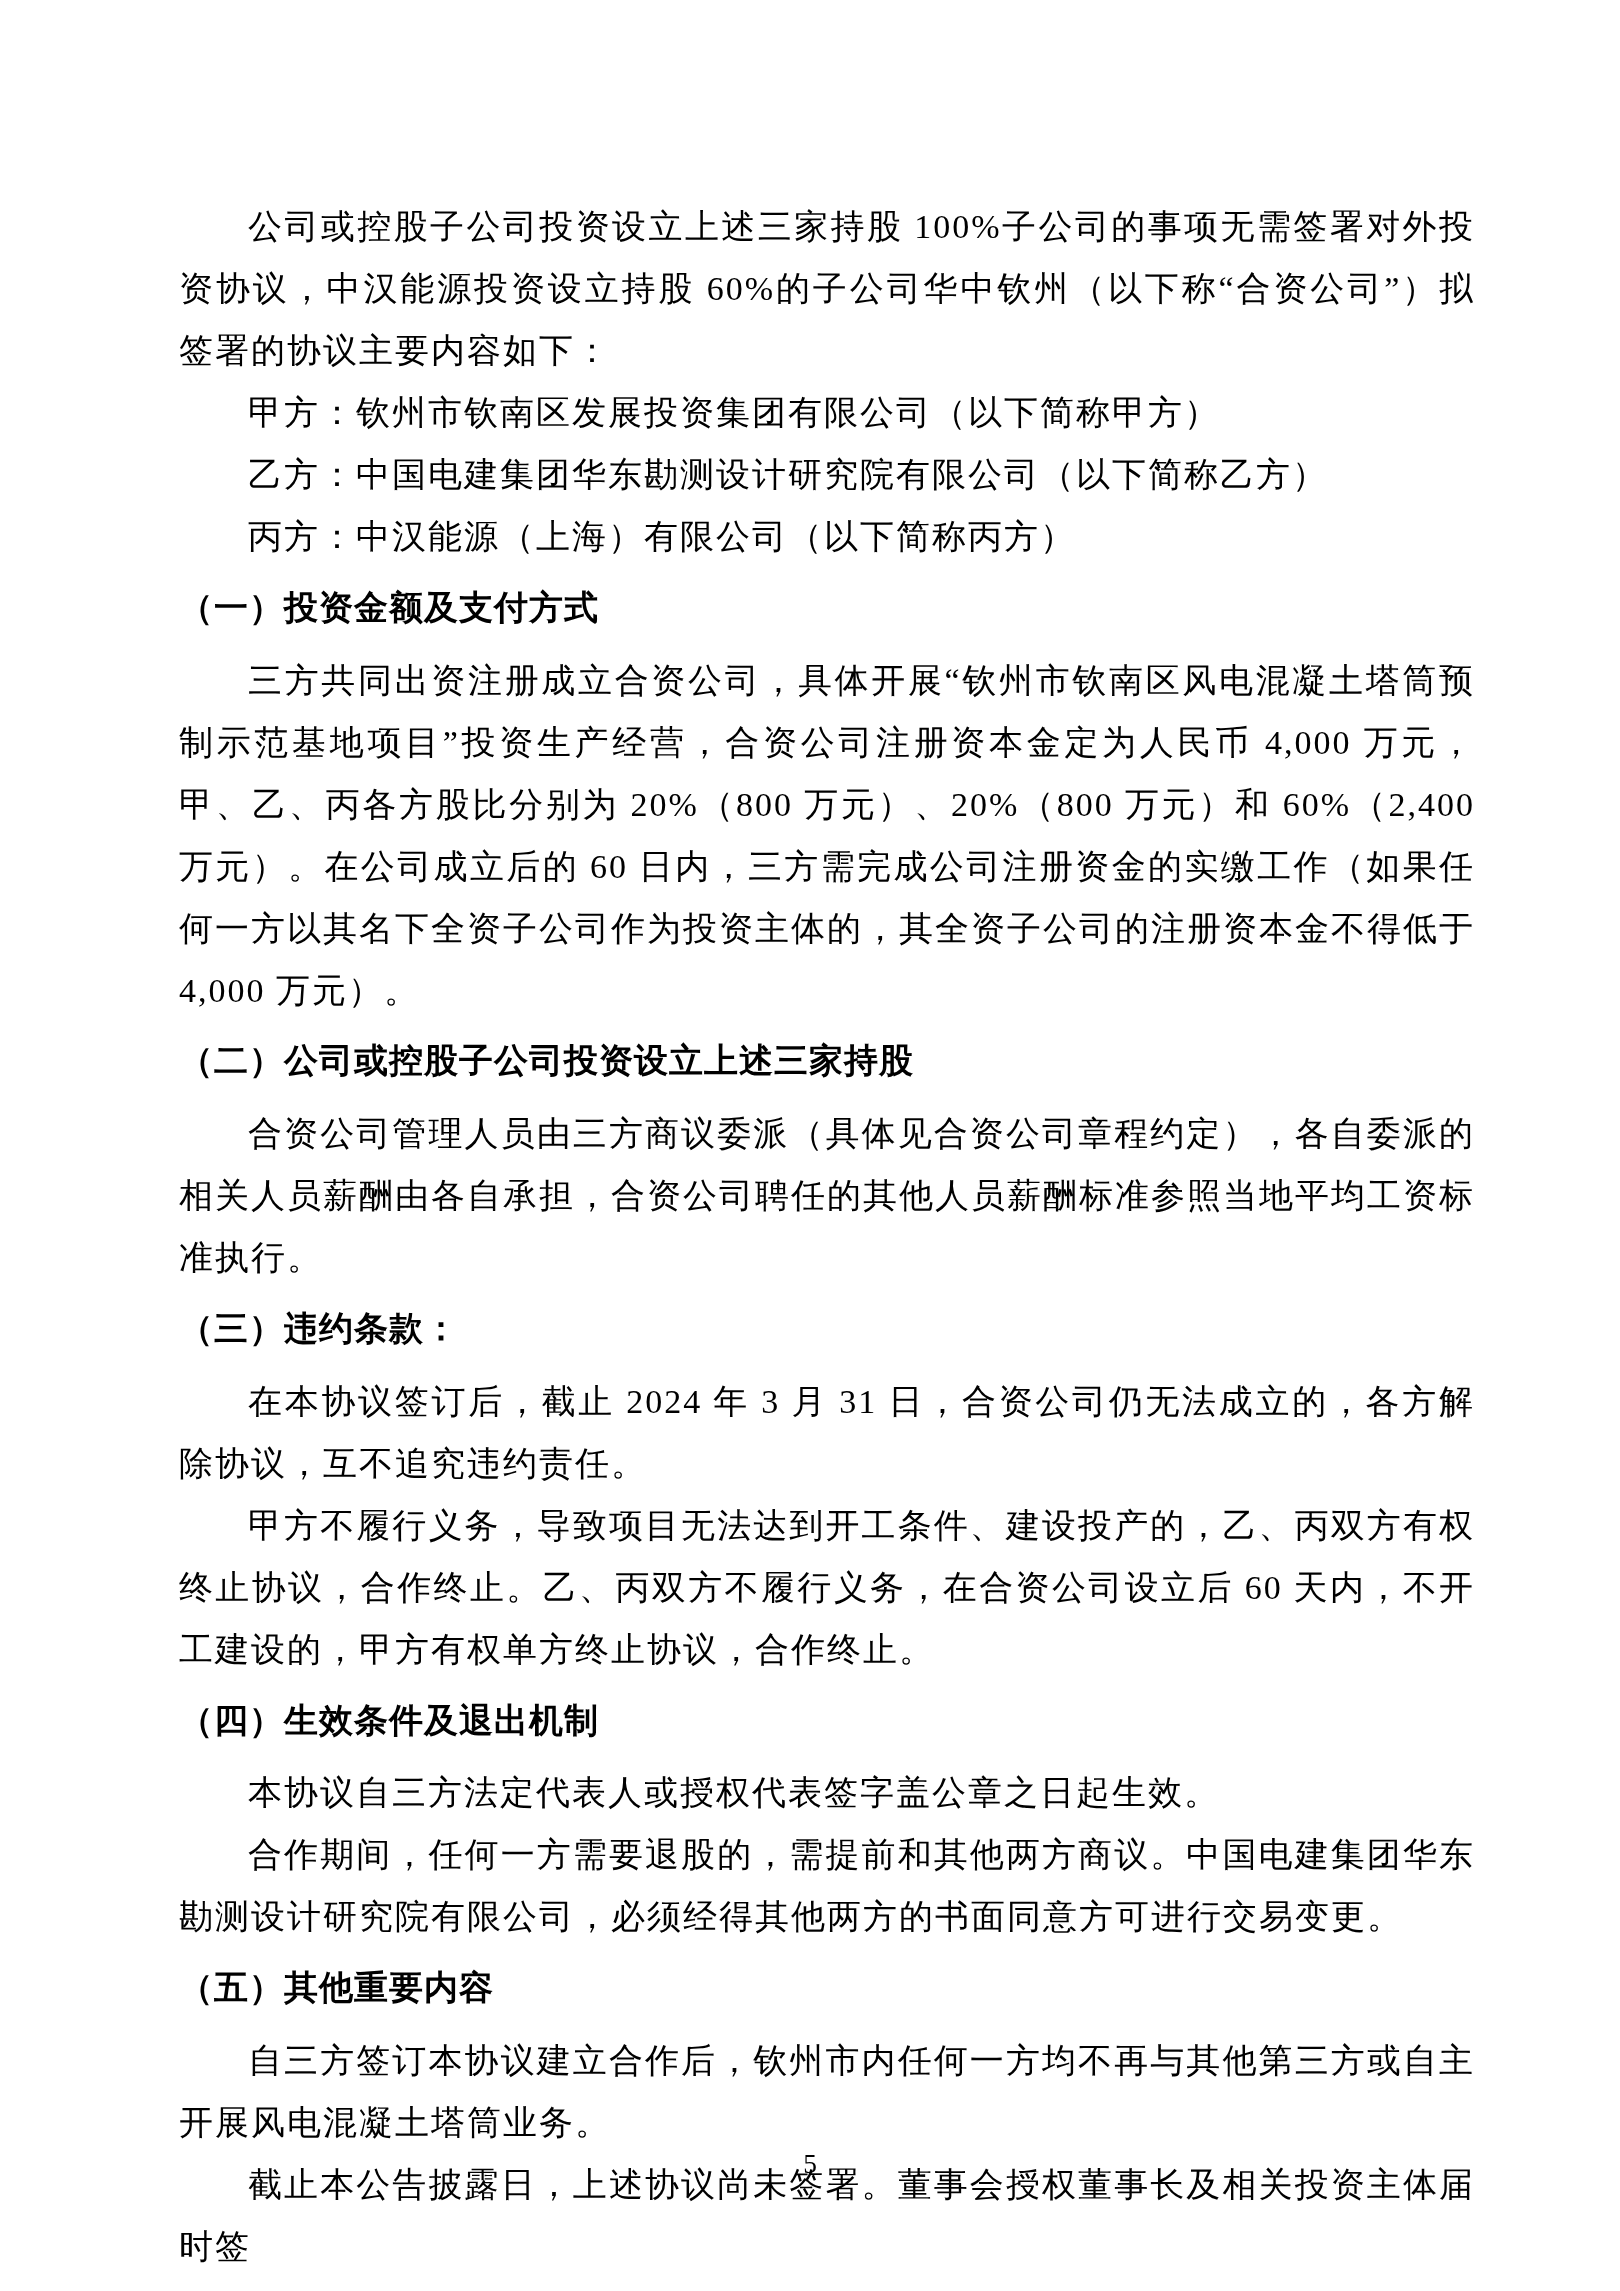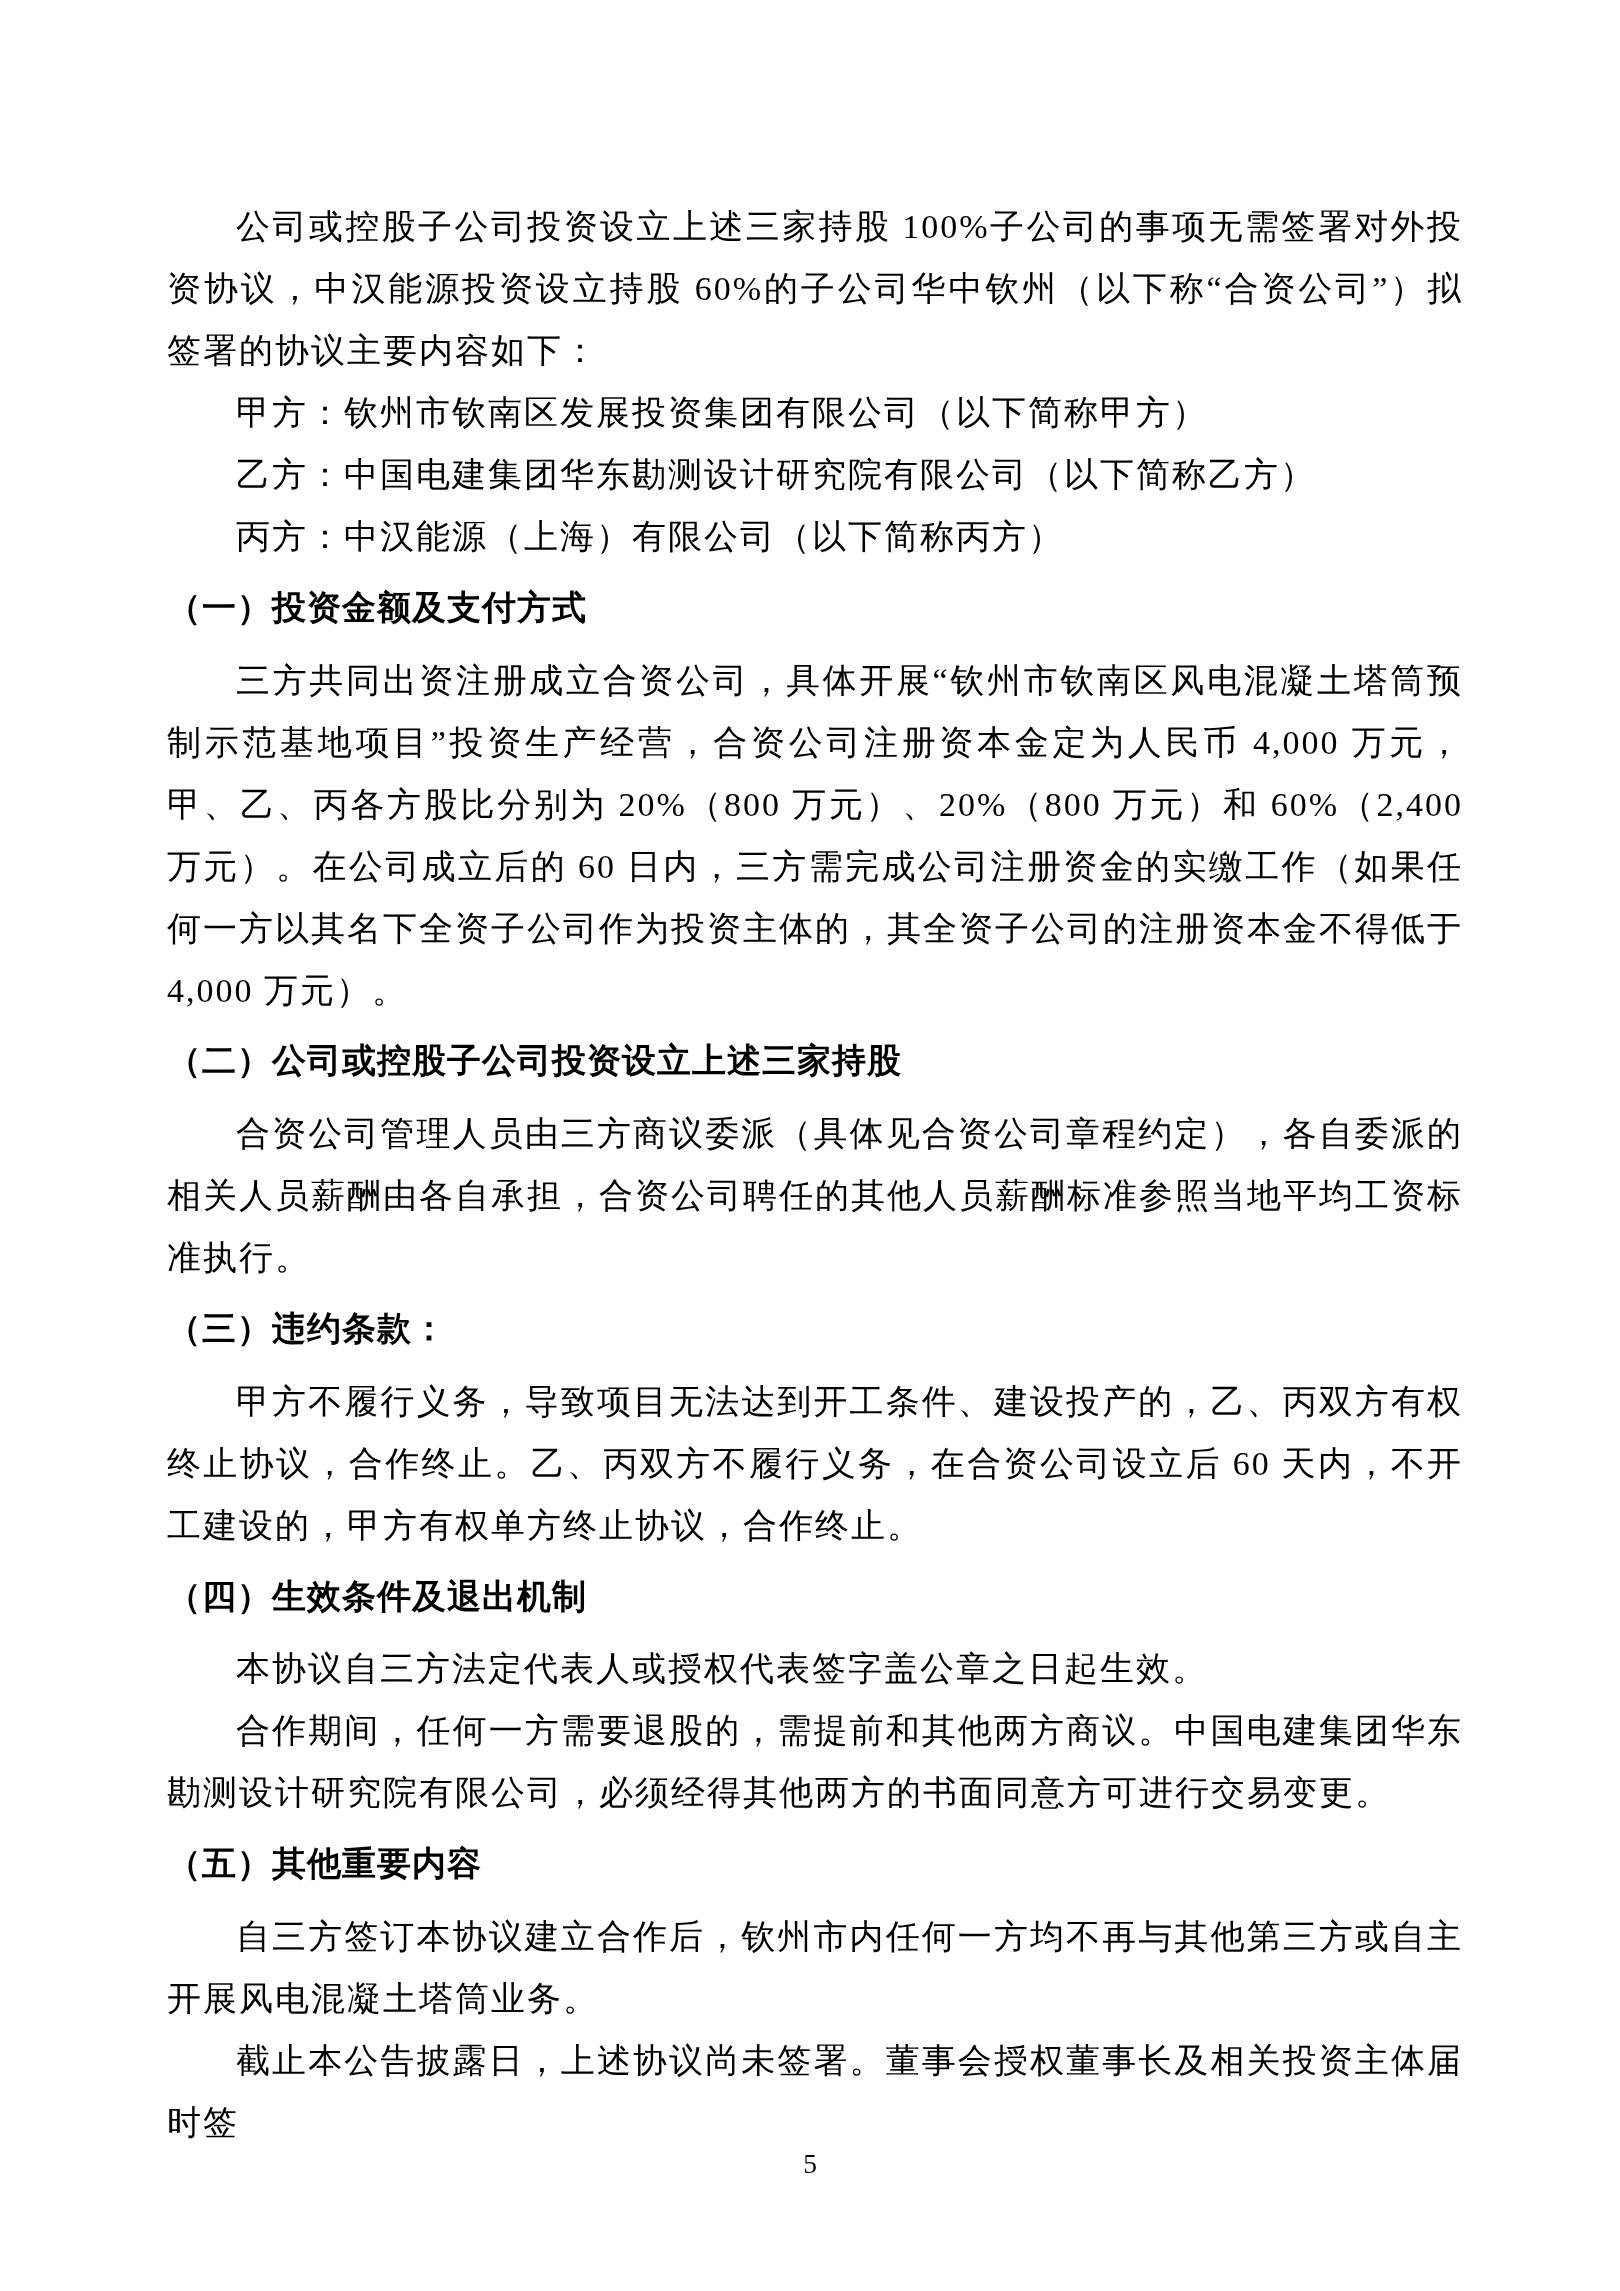--- a/index.html
+++ b/index.html
@@ -10,21 +10,21 @@
     width: 1620px;
     height: 2292px;
     background: #ffffff;
     position: relative;
     overflow: hidden;
     color: #000000;
     font-family: "Liberation Serif", "DejaVu Serif", serif;
   }
   .content {
     position: absolute;
-    left: 167px;
+    left: 179px;
     top: 196px;
     width: 1296px;
     font-size: 34px;
     line-height: 62px;
     letter-spacing: 2px;
     text-align: justify;
   }
   .content p {
     margin: 0;
     text-indent: 69px;
@@ -60,20 +60,21 @@
   <p>乙方：中国电建集团华东勘测设计研究院有限公司（以下简称乙方）</p>
   <p>丙方：中汉能源（上海）有限公司（以下简称丙方）</p>
 
   <h2>（一）投资金额及支付方式</h2>
   <p>三方共同出资注册成立合资公司，具体开展“钦州市钦南区风电混凝土塔筒预制示范基地项目”投资生产经营，合资公司注册资本金定为人民币 4,000 万元，甲、乙、丙各方股比分别为 20%（800 万元）、20%（800 万元）和 60%（2,400 万元）。在公司成立后的 60 日内，三方需完成公司注册资金的实缴工作（如果任何一方以其名下全资子公司作为投资主体的，其全资子公司的注册资本金不得低于 4,000 万元）。</p>
 
   <h2>（二）公司或控股子公司投资设立上述三家持股</h2>
   <p>合资公司管理人员由三方商议委派（具体见合资公司章程约定），各自委派的相关人员薪酬由各自承担，合资公司聘任的其他人员薪酬标准参照当地平均工资标准执行。</p>
 
   <h2>（三）违约条款：</h2>
+  <p>在本协议签订后，截止 2024 年 3 月 31 日，合资公司仍无法成立的，各方解除协议，互不追究违约责任。</p>
   <p>甲方不履行义务，导致项目无法达到开工条件、建设投产的，乙、丙双方有权终止协议，合作终止。乙、丙双方不履行义务，在合资公司设立后 60 天内，不开工建设的，甲方有权单方终止协议，合作终止。</p>
 
   <h2>（四）生效条件及退出机制</h2>
   <p>本协议自三方法定代表人或授权代表签字盖公章之日起生效。</p>
   <p>合作期间，任何一方需要退股的，需提前和其他两方商议。中国电建集团华东勘测设计研究院有限公司，必须经得其他两方的书面同意方可进行交易变更。</p>
 
   <h2>（五）其他重要内容</h2>
   <p>自三方签订本协议建立合作后，钦州市内任何一方均不再与其他第三方或自主开展风电混凝土塔筒业务。</p>
   <p>截止本公告披露日，上述协议尚未签署。董事会授权董事长及相关投资主体届时签</p>
 

